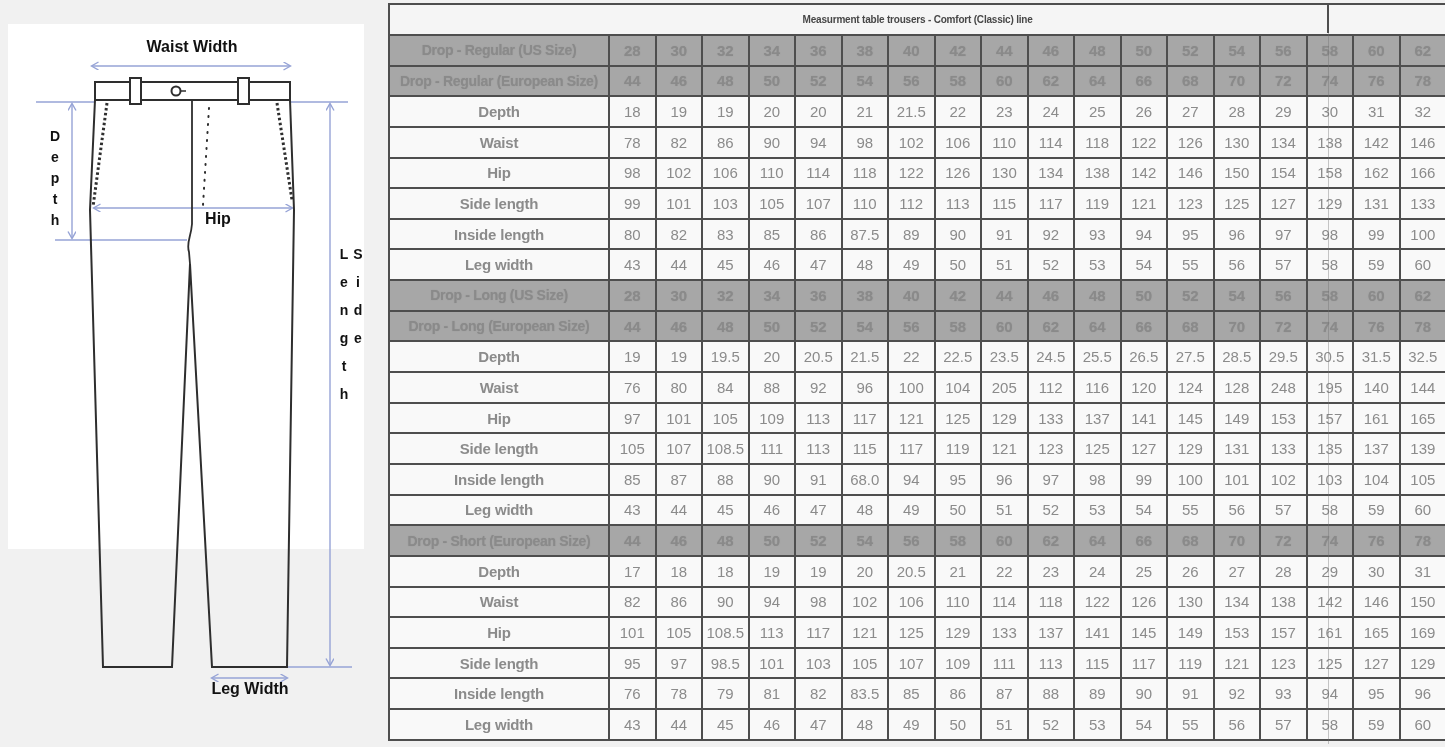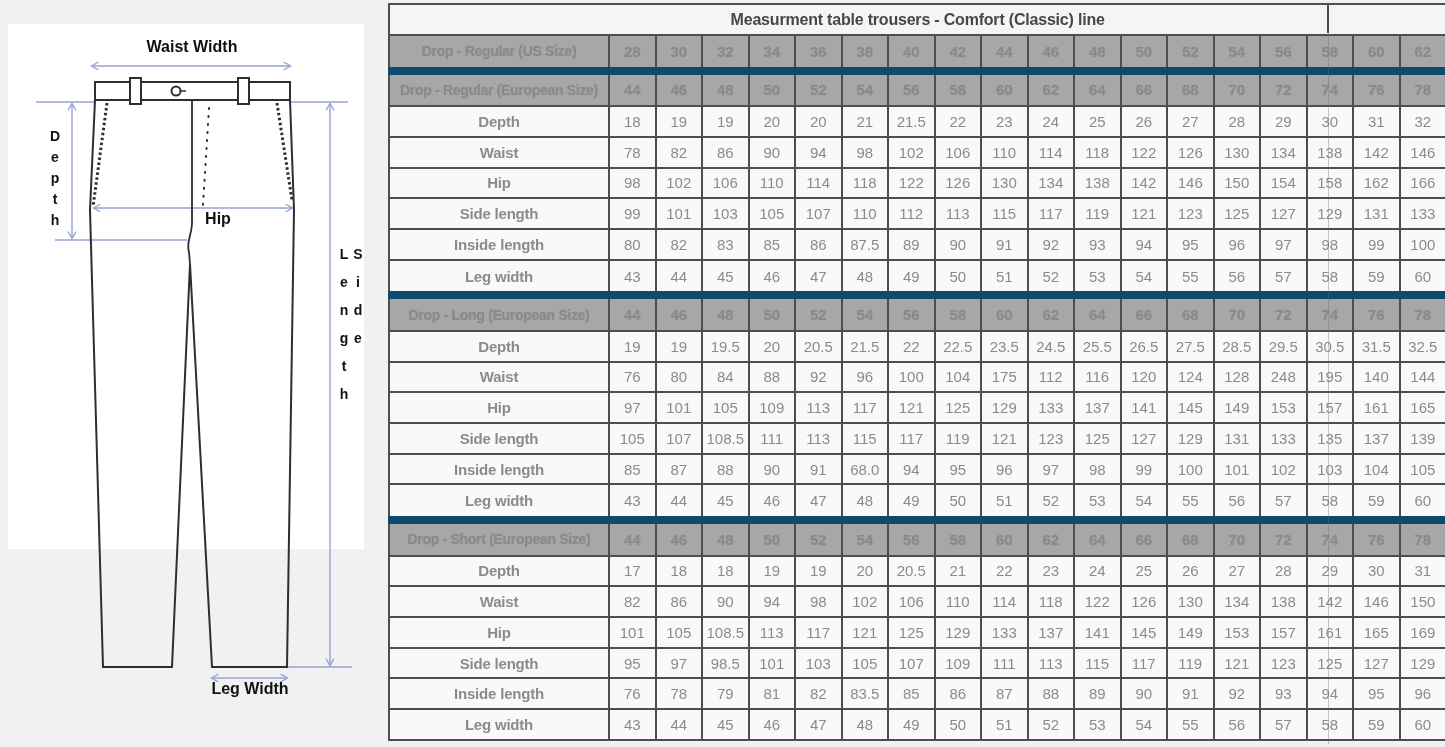--- a/index.html
+++ b/index.html
@@ -35,29 +35,29 @@
     width:1057px;height:738px;
     background:#f9f9f9;
   }
   table.size-table td,table.size-table th{
     border:2px solid #4e4e4e;
     padding:0;text-align:center;vertical-align:middle;
     font-size:15px;color:#8b8b8b;
     overflow:hidden;white-space:nowrap;
   }
   tr.title-row td{
-    background:#f5f5f5;color:#474747;font-weight:bold;font-size:16px;
+    background:#f5f5f5;color:#474747;font-weight:bold;font-size:10px;
     height:29px;letter-spacing:-0.2px;
   }
   tr.hdr th,tr.hdr td{
     background:#a7a7a7;color:#8a8a8a;font-weight:bold;
     text-shadow:0 0 1px rgba(120,120,120,.4);
   }
   tr.hdr th{font-size:14px;letter-spacing:-0.3px;}
-  tr.hdr2 th,tr.hdr2 td{border-top:8px solid #0c4a6e;margin-left:10px;}
+  tr.hdr2 th,tr.hdr2 td{border-top:2px solid #0c4a6e;margin-left:10px;}
   th.lbl{
     font-weight:bold;color:#5a5a5a;font-size:15px;letter-spacing:-0.2px;
   }
   
   .seam{position:absolute;left:1328px;top:33px;width:1px;height:711px;
         background:rgba(110,110,110,.38);pointer-events:none;}
   .seam-top{position:absolute;left:1327px;top:3px;width:2px;height:30px;
         background:#4e4e4e;pointer-events:none;}
 </style>
 </head>
@@ -281,20 +281,41 @@
           <td class="val">52</td>
           <td class="val">53</td>
           <td class="val">54</td>
           <td class="val">55</td>
           <td class="val">56</td>
           <td class="val">57</td>
           <td class="val">58</td>
           <td class="val">59</td>
           <td class="val">60</td>
         </tr>
+        <tr class="hdr">
+          <th class="lbl">Drop - Long (US Size)</th>
+          <td class="val">28</td>
+          <td class="val">30</td>
+          <td class="val">32</td>
+          <td class="val">34</td>
+          <td class="val">36</td>
+          <td class="val">38</td>
+          <td class="val">40</td>
+          <td class="val">42</td>
+          <td class="val">44</td>
+          <td class="val">46</td>
+          <td class="val">48</td>
+          <td class="val">50</td>
+          <td class="val">52</td>
+          <td class="val">54</td>
+          <td class="val">56</td>
+          <td class="val">58</td>
+          <td class="val">60</td>
+          <td class="val">62</td>
+        </tr>
         <tr class="hdr hdr2">
           <th class="lbl">Drop - Long (European Size)</th>
           <td class="val">44</td>
           <td class="val">46</td>
           <td class="val">48</td>
           <td class="val">50</td>
           <td class="val">52</td>
           <td class="val">54</td>
           <td class="val">56</td>
           <td class="val">58</td>
@@ -333,21 +354,21 @@
         <tr>
           <th class="lbl">Waist</th>
           <td class="val">76</td>
           <td class="val">80</td>
           <td class="val">84</td>
           <td class="val">88</td>
           <td class="val">92</td>
           <td class="val">96</td>
           <td class="val">100</td>
           <td class="val">104</td>
-          <td class="val">175</td>
+          <td class="val">205</td>
           <td class="val">112</td>
           <td class="val">116</td>
           <td class="val">120</td>
           <td class="val">124</td>
           <td class="val">128</td>
           <td class="val">248</td>
           <td class="val">195</td>
           <td class="val">140</td>
           <td class="val">144</td>
         </tr>

